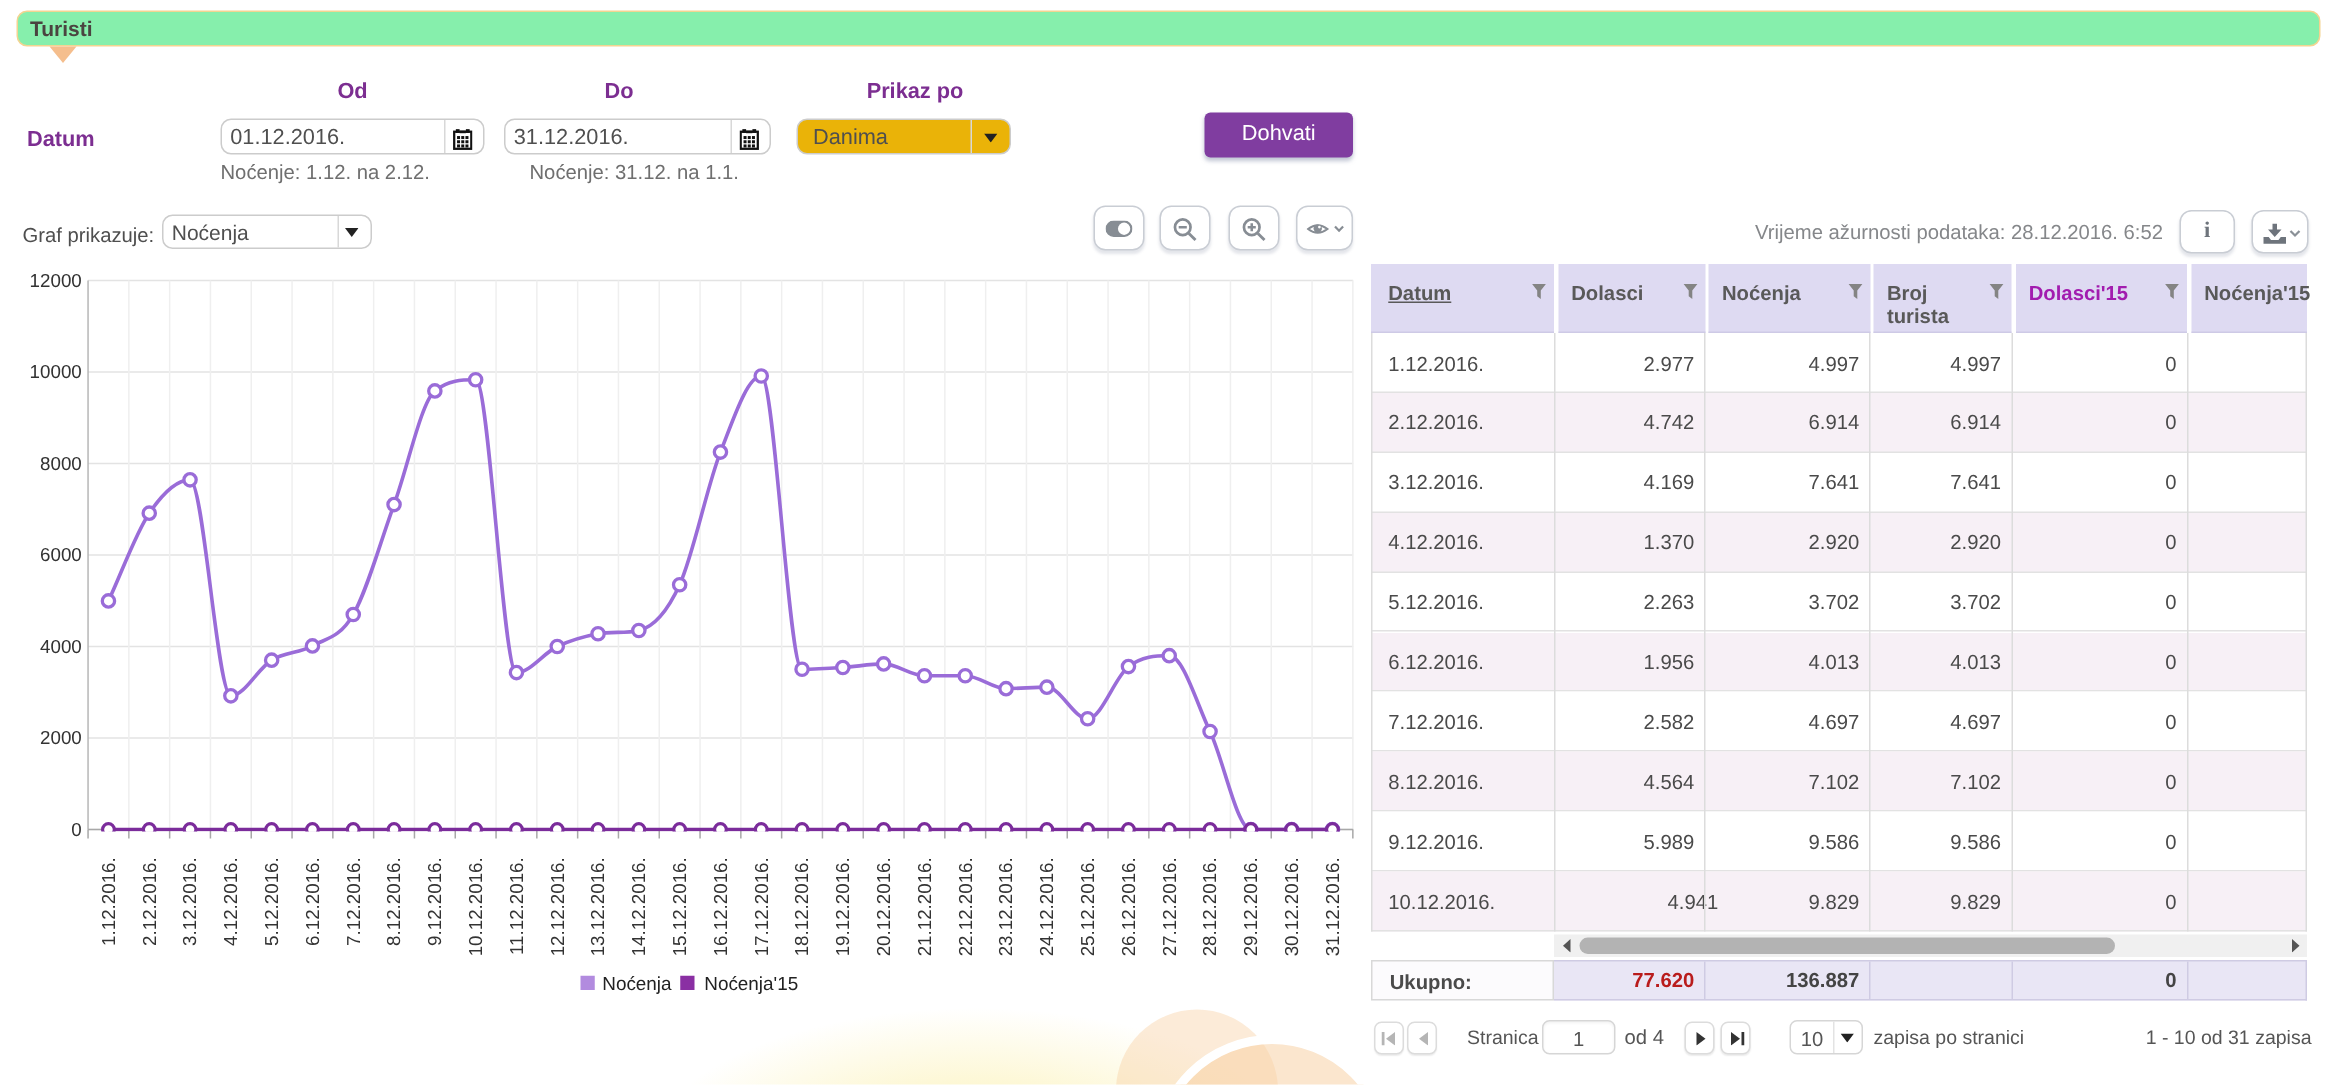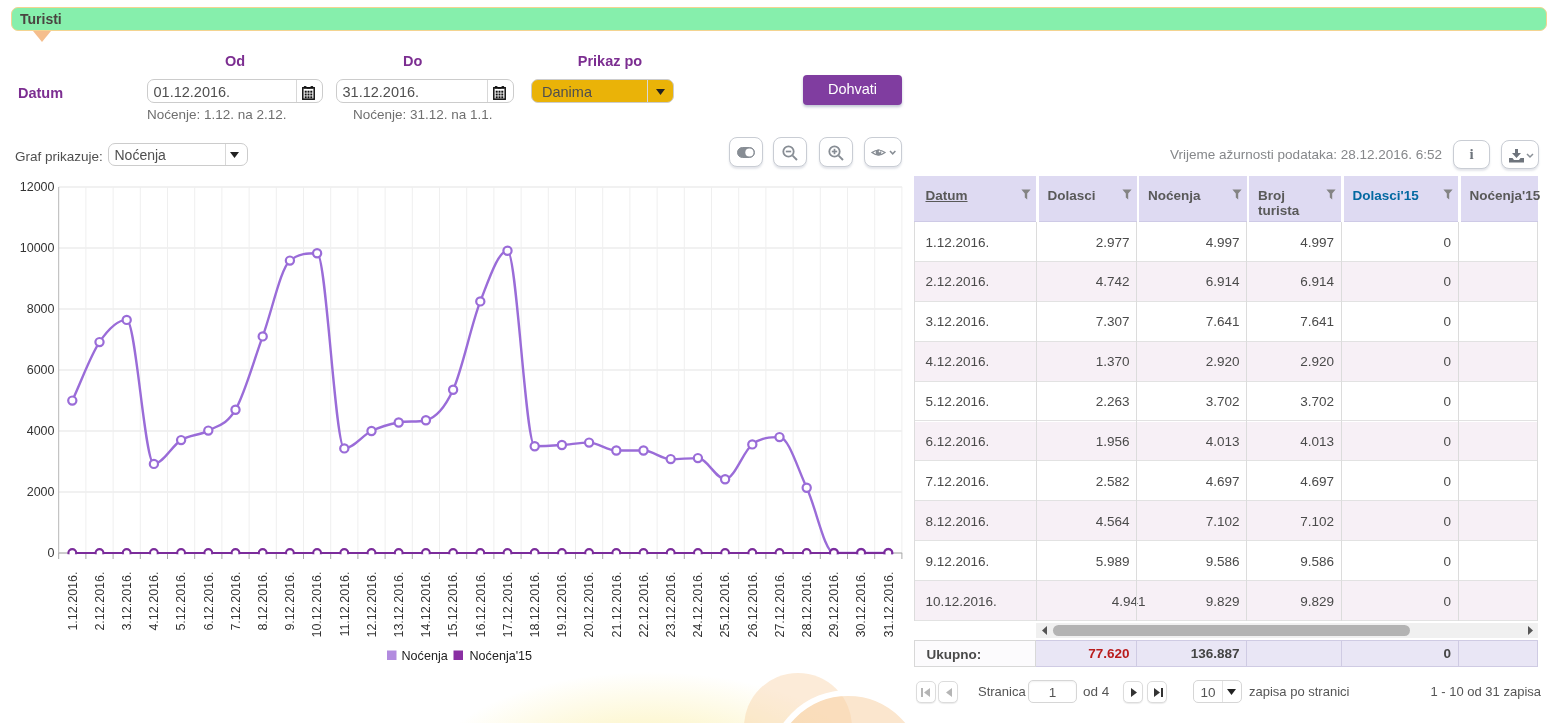--- a/index.html
+++ b/index.html
@@ -323,21 +323,21 @@
       <path d="M0.4 0.4 H9.6 L6.2 4.6 V10.4 L3.8 8.5 V4.6 Z" fill="#848484"></path>
     </svg>
 </div>
 <div style="position:absolute;left:1249.0px;top:176.0px;width:92.0px;height:45.0px;background:#dedaf2;border-bottom:1px solid #cecae6;">
 <div style="position:absolute;left:9px;top:12px;width:62px;font-size:13.5px;font-weight:bold;color:#595959;line-height:15px;">Broj turista</div>
 <svg width="10" height="11" viewBox="0 0 10 11" style="position:absolute;right:5px;top:13px;">
       <path d="M0.4 0.4 H9.6 L6.2 4.6 V10.4 L3.8 8.5 V4.6 Z" fill="#848484"></path>
     </svg>
 </div>
 <div style="position:absolute;left:1343.5px;top:176.0px;width:114.5px;height:45.0px;background:#dedaf2;border-bottom:1px solid #cecae6;">
-<div style="position:absolute;left:9px;top:12px;width:84px;font-size:13.5px;font-weight:bold;color:#0369a1;line-height:15px;">Dolasci'15</div>
+<div style="position:absolute;left:9px;top:12px;width:84px;font-size:13.5px;font-weight:bold;color:#a21caf;line-height:15px;">Dolasci'15</div>
 <svg width="10" height="11" viewBox="0 0 10 11" style="position:absolute;right:5px;top:13px;">
       <path d="M0.4 0.4 H9.6 L6.2 4.6 V10.4 L3.8 8.5 V4.6 Z" fill="#848484"></path>
     </svg>
 </div>
 <div style="position:absolute;left:1460.5px;top:176.0px;width:77.5px;height:45.0px;background:#dedaf2;border-bottom:1px solid #cecae6;">
 <div style="position:absolute;left:9px;top:12px;width:48px;font-size:13.5px;font-weight:bold;color:#595959;line-height:15px;">Noćenja'15</div>
 </div>
 <div style="position:absolute;left:914.0px;top:222.0px;width:624.0px;height:39.9px;background:#ffffff;border-bottom:1px solid #e2e2e2;box-sizing:border-box;">
 <div style="position:absolute;left:11.5px;top:12.5px;font-size:13.5px;color:#4a4a4a;">1.12.2016.</div>
 <div style="position:absolute;left:122.0px;top:12.5px;width:93.5px;text-align:right;font-size:13.5px;color:#4a4a4a;">2.977</div>
@@ -349,21 +349,21 @@
 <div style="position:absolute;left:914.0px;top:261.9px;width:624.0px;height:39.9px;background:#f7f0f6;border-bottom:1px solid #e2e2e2;box-sizing:border-box;">
 <div style="position:absolute;left:11.5px;top:12.5px;font-size:13.5px;color:#4a4a4a;">2.12.2016.</div>
 <div style="position:absolute;left:122.0px;top:12.5px;width:93.5px;text-align:right;font-size:13.5px;color:#4a4a4a;">4.742</div>
 <div style="position:absolute;left:222.5px;top:12.5px;width:103.0px;text-align:right;font-size:13.5px;color:#4a4a4a;">6.914</div>
 <div style="position:absolute;left:332.5px;top:12.5px;width:87.5px;text-align:right;font-size:13.5px;color:#4a4a4a;">6.914</div>
 <div style="position:absolute;left:427.0px;top:12.5px;width:110.0px;text-align:right;font-size:13.5px;color:#4a4a4a;">0</div>
 <div style="position:absolute;left:544.0px;top:12.5px;width:73.0px;text-align:right;font-size:13.5px;color:#4a4a4a;"></div>
 </div>
 <div style="position:absolute;left:914.0px;top:301.8px;width:624.0px;height:39.9px;background:#ffffff;border-bottom:1px solid #e2e2e2;box-sizing:border-box;">
 <div style="position:absolute;left:11.5px;top:12.5px;font-size:13.5px;color:#4a4a4a;">3.12.2016.</div>
-<div style="position:absolute;left:122.0px;top:12.5px;width:93.5px;text-align:right;font-size:13.5px;color:#4a4a4a;">7.307</div>
+<div style="position:absolute;left:122.0px;top:12.5px;width:93.5px;text-align:right;font-size:13.5px;color:#4a4a4a;">4.169</div>
 <div style="position:absolute;left:222.5px;top:12.5px;width:103.0px;text-align:right;font-size:13.5px;color:#4a4a4a;">7.641</div>
 <div style="position:absolute;left:332.5px;top:12.5px;width:87.5px;text-align:right;font-size:13.5px;color:#4a4a4a;">7.641</div>
 <div style="position:absolute;left:427.0px;top:12.5px;width:110.0px;text-align:right;font-size:13.5px;color:#4a4a4a;">0</div>
 <div style="position:absolute;left:544.0px;top:12.5px;width:73.0px;text-align:right;font-size:13.5px;color:#4a4a4a;"></div>
 </div>
 <div style="position:absolute;left:914.0px;top:341.7px;width:624.0px;height:39.9px;background:#f7f0f6;border-bottom:1px solid #e2e2e2;box-sizing:border-box;">
 <div style="position:absolute;left:11.5px;top:12.5px;font-size:13.5px;color:#4a4a4a;">4.12.2016.</div>
 <div style="position:absolute;left:122.0px;top:12.5px;width:93.5px;text-align:right;font-size:13.5px;color:#4a4a4a;">1.370</div>
 <div style="position:absolute;left:222.5px;top:12.5px;width:103.0px;text-align:right;font-size:13.5px;color:#4a4a4a;">2.920</div>
 <div style="position:absolute;left:332.5px;top:12.5px;width:87.5px;text-align:right;font-size:13.5px;color:#4a4a4a;">2.920</div>

